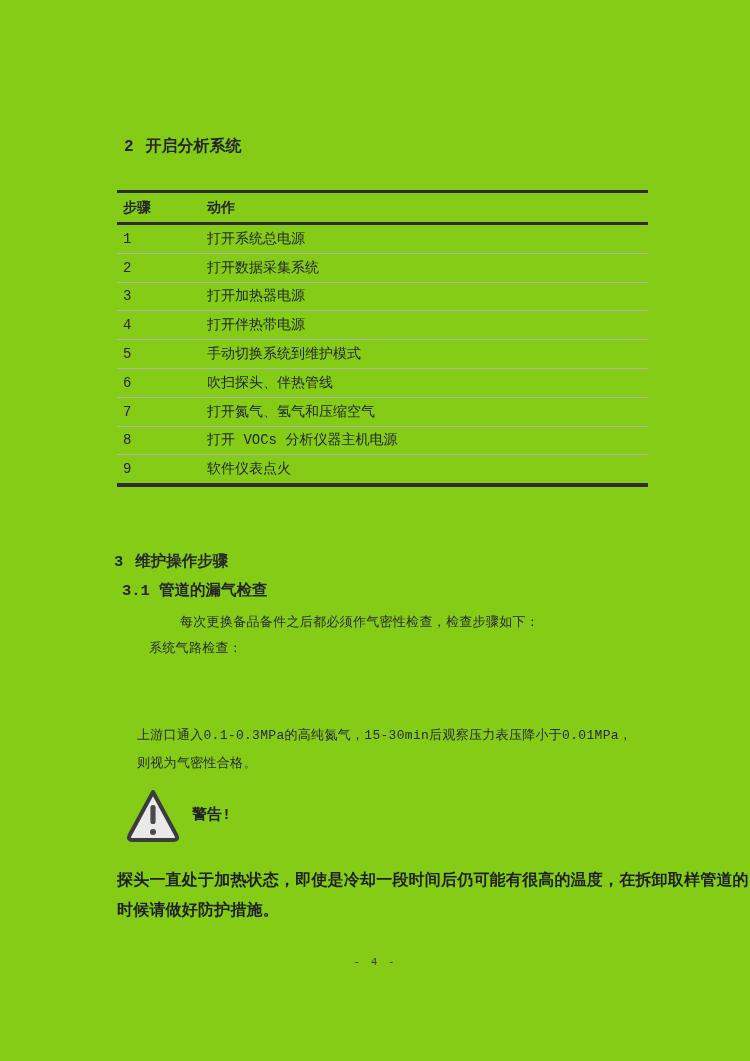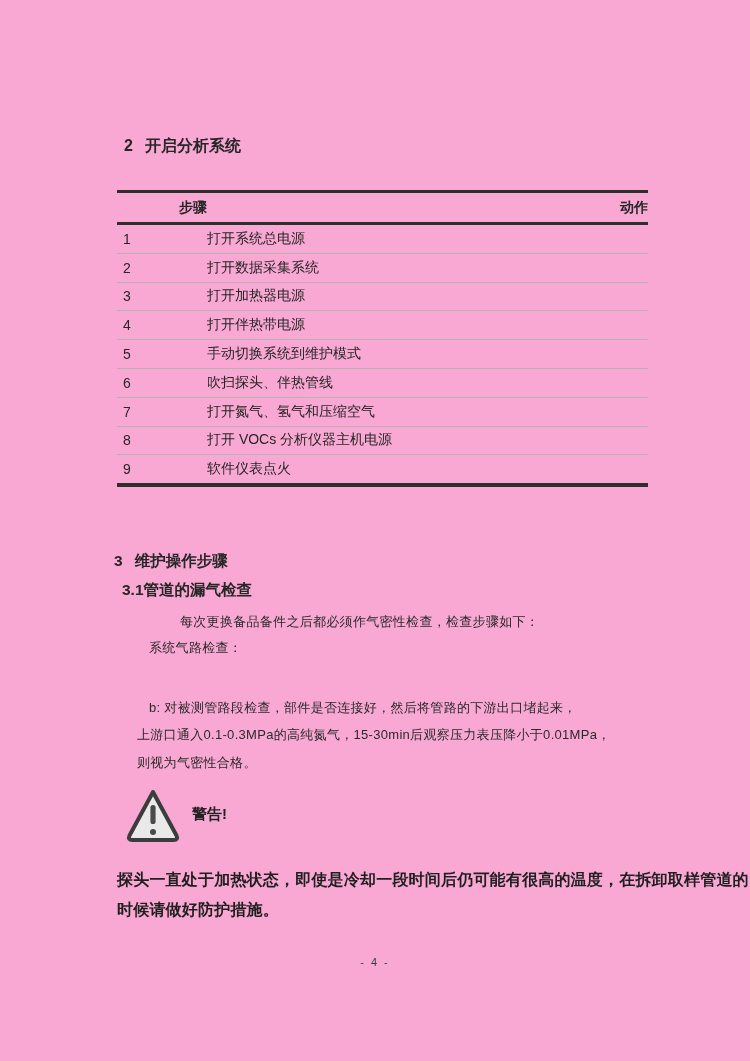--- a/index.html
+++ b/index.html
@@ -4,54 +4,54 @@
 <style>
   html, body {
     margin: 0;
     padding: 0;
     background: #ffffff;
   }
   .page {
     position: relative;
     width: 750px;
     height: 1061px;
-    background: #f9a8d4;
-    font-family: Liberation Sans, sans-serif;
+    background: #84cc16;
+    font-family: Liberation Mono, monospace;
     color: #262626;
     overflow: hidden;
   }
   .abs { position: absolute; }
 
   
   .sec-heading {
     font-weight: bold;
     font-size: 16px;
     color: #262626;
     white-space: nowrap;
   }
   .sec-heading .sec-num { display: inline-block; }
   .sec-heading .sec-title { display: inline-block; margin-left: 12px; }
-  .sec-heading.sub .sec-title { margin-left: 0; }
+  .sec-heading.sub .sec-title { margin-left: 9px; }
 
   
   .steps-table {
     position: absolute;
     left: 117px;
     top: 190px;
     width: 531px;
     border-collapse: collapse;
     table-layout: fixed;
     font-size: 14px;
     color: #262626;
     border-top: 3px solid #2e2e2e;
     border-bottom: 4px solid #2e2e2e;
   }
   .steps-table th {
     font-weight: bold;
-    text-align: right;
+    text-align: left;
     height: 29px;
     padding: 0;
     border-bottom: 3px solid #2e2e2e;
     vertical-align: middle;
   }
   .steps-table td {
     height: 27.8px;
     padding: 0;
     border-bottom: 1px solid #b3b3b3;
     vertical-align: middle;
@@ -162,21 +162,20 @@
   <div class="abs sec-heading" style="left:114px; top:551px; font-size:15.5px;">
     <span class="sec-num">3</span><span class="sec-title">维护操作步骤</span>
   </div>
 
   <div class="abs sec-heading sub" style="left:122px; top:580px; font-size:15.5px;">
     <span class="sec-num">3.1</span><span class="sec-title">管道的漏气检查</span>
   </div>
 
   <div class="body-line" style="left:180px; top:613px;">每次更换备品备件之后都必须作气密性检查，检查步骤如下：</div>
   <div class="body-line" style="left:149px; top:639px;">系统气路检查：</div>
-  <div class="body-line" style="left:149px; top:699px;">b: 对被测管路段检查，部件是否连接好，然后将管路的下游出口堵起来，</div>
   <div class="body-line" style="left:137px; top:726px;">上游口通入0.1-0.3MPa的高纯氮气，15-30min后观察压力表压降小于0.01MPa，</div>
   <div class="body-line" style="left:137px; top:754px;">则视为气密性合格。</div>
 
   <div class="warn-icon">
     <svg width="54" height="58" viewBox="0 0 54 58" xmlns="http://www.w3.org/2000/svg">
       <path d="M27 4 L50.5 47.5 Q52.5 52 47.5 52 L6.5 52 Q1.5 52 3.5 47.5 Z" fill="#e9e9e9" stroke="#3c3c3c" stroke-width="4" stroke-linejoin="round"></path>
       <rect x="24.4" y="17" width="5.2" height="19" rx="2.6" fill="#4a4a4a"></rect>
       <circle cx="27" cy="44" r="3" fill="#4a4a4a"></circle>
     </svg>
   </div>

